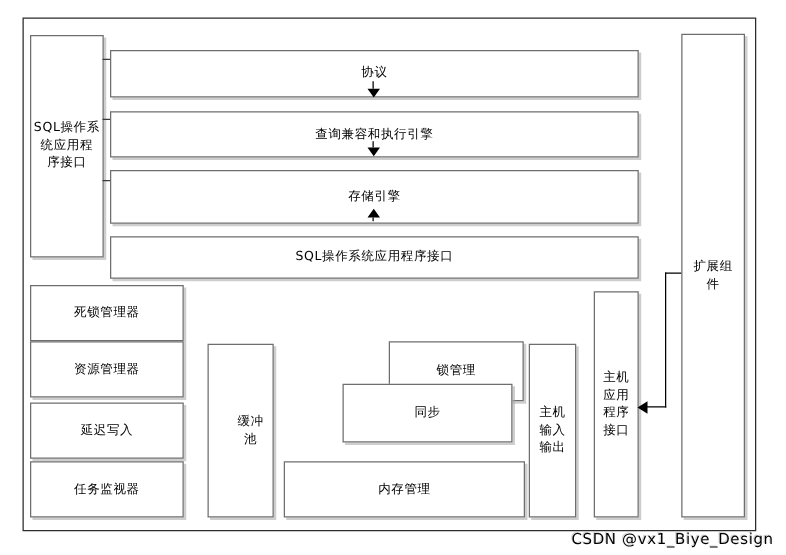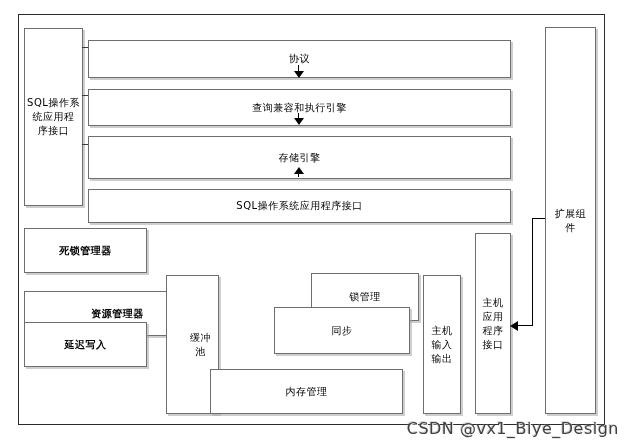--- a/index.html
+++ b/index.html
@@ -38,44 +38,44 @@
   .tri-down{position:absolute;width:0;height:0;left:294px;
     border-left:5px solid transparent;border-right:5px solid transparent;
     border-top:7px solid #000;}
   .td1{top:71px;}.td2{top:118px;}
   .tri-up{position:absolute;width:0;height:0;left:294px;top:167px;
     border-left:5px solid transparent;border-right:5px solid transparent;
     border-bottom:7px solid #000;}
   
   .ext{left:545px;top:27px;width:49px;height:385px;}
   
-  .mgr{left:24px;width:121px;height:43px;font-weight:bold;}
-  .mgr1{top:228px;}.mgr2{top:291px;padding-left:32px;}.mgr3{top:322px;}.mgr4{top:369px;}
+  .mgr{left:24px;width:121px;height:43px;}
+  .mgr1{top:228px;}.mgr2{top:273px;}.mgr3{top:322px;}.mgr4{top:369px;}
   
   .buffer{left:166px;top:275px;width:35px;height:137px;padding-left:16px;}
   
   .st-lock{left:311px;top:233px;width:106px;height:46px;margin-top:40px;}
   .st-sync{left:274px;top:279px;width:134px;height:45px;margin-top:28px;}
   .st-sched{left:246px;top:324px;width:162px;height:45px;}
-  .st-mem{left:210px;top:369px;width:191px;height:43px;}
+  .st-mem{left:227px;top:369px;width:191px;height:43px;}
   
   .hostio{left:423px;top:275px;width:36px;height:137px;}
   .hostapi{left:475px;top:233px;width:34px;height:179px;}
   
   .seg{position:absolute;background:#000;}
   .seg-h1{left:532px;top:218px;width:13px;height:1px;}
   .seg-v{left:532px;top:218px;width:1px;height:108px;}
   .seg-h2{left:517px;top:325px;width:16px;height:1px;}
   .tri-left{position:absolute;width:0;height:0;left:510px;top:321px;
     border-top:5px solid transparent;border-bottom:5px solid transparent;
     border-right:8px solid #000;}
   
   .watermark{
-    position:absolute;right:10px;bottom:6px;font-size:16px;
-    color:#404040;letter-spacing:.5px;
+    position:absolute;right:10px;bottom:6px;font-size:12px;
+    color:#000000;letter-spacing:.5px;
     text-shadow:1px 1px 0 rgba(255,255,255,.95),-1px -1px 0 rgba(140,140,140,.35);
     margin-left:40px;
   }
 </style>
 </head>
 <body>
 
 <div id="stage">
 
   <div class="frame"></div>
@@ -99,20 +99,21 @@
   <div class="tri-down td2"></div>
   <div class="tri-up"></div>
   <div class="aline al3"></div>
 
   <div class="bx ext">扩展组
 件</div>
 
   <div class="bx mgr mgr1">死锁管理器</div>
   <div class="bx mgr mgr2">资源管理器</div>
   <div class="bx mgr mgr3">延迟写入</div>
+  <div class="bx mgr mgr4">任务监视器</div>
 
   <div class="bx buffer">缓冲
 池</div>
 
   <div class="bx st-lock">锁管理</div>
   <div class="bx st-sync">同步</div>
   <div class="bx st-mem">内存管理</div>
 
   <div class="bx hostio">主机
 输入

